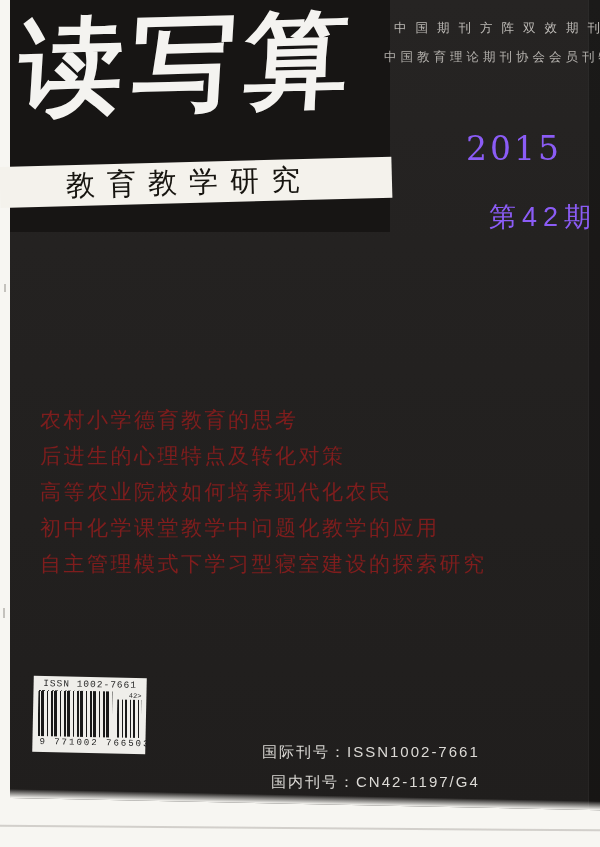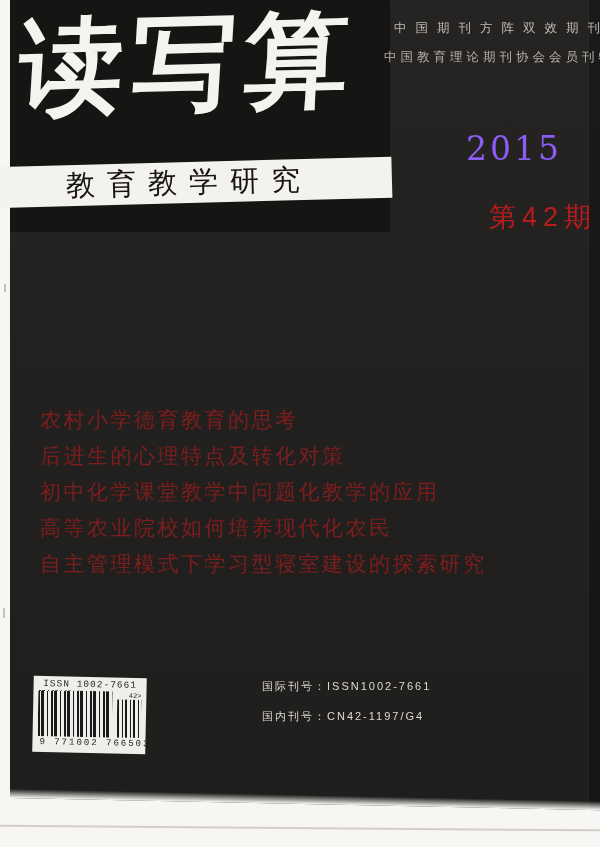--- a/index.html
+++ b/index.html
@@ -53,21 +53,21 @@
     color:#16140f;white-space:nowrap;
   }
   
   .year{
     position:absolute;left:466px;top:129px;
     font-family:"DejaVu Serif",serif;
     font-size:33px;letter-spacing:3px;color:#8b5cf6;white-space:nowrap;
   }
   .issue{
     position:absolute;left:489px;top:199px;
-    font-size:27px;letter-spacing:6px;color:#b91c1c;white-space:nowrap;
+    font-size:27px;letter-spacing:6px;color:#8b5cf6;white-space:nowrap;
   }
   
   .articles{
     position:absolute;left:40px;top:402px;
     font-size:21px;line-height:36px;letter-spacing:2.5px;
     color:#7f1d1d;white-space:nowrap;
   }
   
   .barcode{
     position:absolute;left:33px;top:677px;width:113px;height:76px;
@@ -96,23 +96,23 @@
     background:repeating-linear-gradient(90deg,
       #191919 0 2px,#efeeea 2px 5px,#191919 5px 6px,#efeeea 6px 8px);
   }
   .ean-digits{
     font-family:"Liberation Mono",monospace;
     font-size:9px;letter-spacing:2px;color:#1e1e1e;
     margin-top:1px;padding-left:2px;white-space:nowrap;
   }
   
   .pub-info{
-    position:absolute;left:262px;top:671px;
-    font-size:11px;line-height:30px;letter-spacing:2px;
-    color:#dcdad6;white-space:nowrap;
+    position:absolute;left:262px;top:737px;
+    font-size:15px;line-height:30px;letter-spacing:2px;
+    color:#dcdad6;white-space:nowrap;text-align:right;
   }
   
   .bottom-paper{
     position:absolute;left:-30px;top:797px;width:700px;height:120px;
     background:#f7f6f2;
     transform:rotate(1.2deg);transform-origin:0 0;
   }
   .bottom-paper::before{
     content:'';position:absolute;left:0;right:0;top:-9px;height:9px;
     background:linear-gradient(to top,#f7f6f2,rgba(247,246,242,0));
@@ -145,22 +145,22 @@
     <div class="banner-text">教育教学研究</div>
   </div>
 
   <div class="year">2015</div>
 
   <div class="issue">第42期</div>
 
   <div class="articles">
     <div>农村小学德育教育的思考</div>
     <div>后进生的心理特点及转化对策</div>
+    <div>高等农业院校如何培养现代化农民</div>
     <div>初中化学课堂教学中问题化教学的应用</div>
-    <div>高等农业院校如何培养现代化农民</div>
     <div>自主管理模式下学习型寝室建设的探索研究</div>
   </div>
 
   <div class="barcode">
     <div class="issn-text">ISSN 1002-7661</div>
     <div class="bars-row">
       <div class="main-bars"></div>
       <div class="addon-wrap">
         <div class="addon-text">42&gt;</div>
         <div class="addon-bars"></div>

